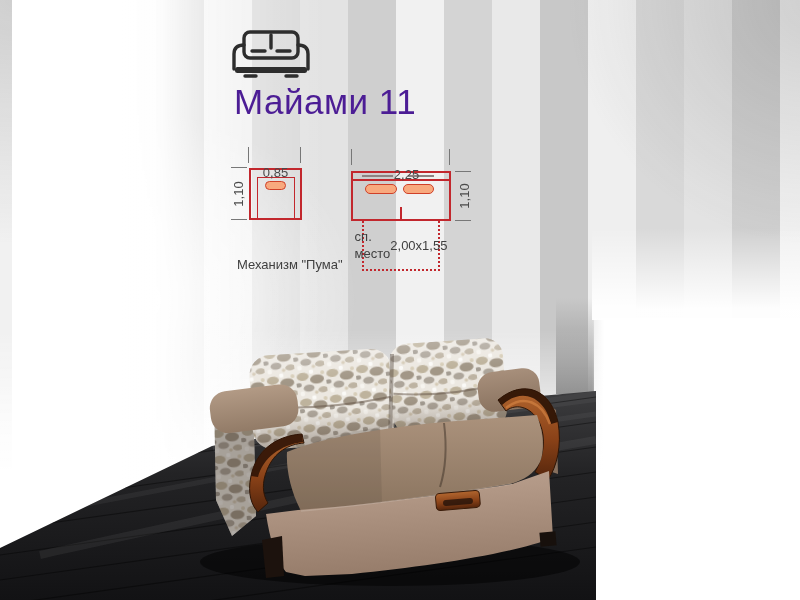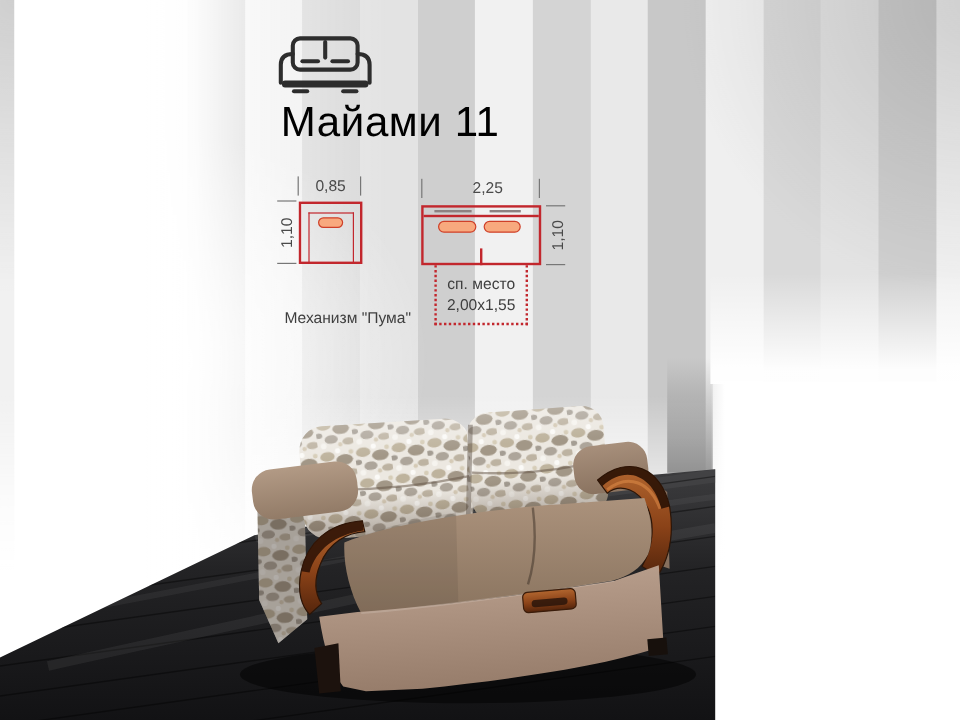--- a/index.html
+++ b/index.html
@@ -19,46 +19,46 @@
     background-position-x:12px;}
   .corner-shadow{position:absolute;left:556px;top:298px;width:38px;height:96px;
     background:linear-gradient(180deg, rgba(130,130,130,0), rgba(115,115,115,.5) 70%, rgba(95,95,95,.62));}
   .corner-a{position:absolute;left:592px;top:318px;width:208px;height:282px;
     background:linear-gradient(90deg, rgba(255,255,255,0), #fff 12px);}
   .corner-b{position:absolute;left:592px;top:228px;width:208px;height:92px;
     background:linear-gradient(180deg, rgba(255,255,255,0), rgba(255,255,255,.97) 88%);}
 
   
   .sofa-icon{position:absolute;left:229px;top:29px;width:84px;height:50px;}
-  .title{position:absolute;left:234px;top:82px;font-size:35px;color:#000000;
+  .title{position:absolute;left:234px;top:82px;font-size:35px;color:#4c1d95;
          letter-spacing:.5px;white-space:nowrap;}
 
   
   .dg{position:absolute;box-sizing:border-box;}
   .sq1{left:249px;top:168px;width:53px;height:52px;border:2px solid var(--accent-red,#c2272d);}
   .sq1i{left:257px;top:177px;width:38px;height:43px;border:1.5px solid var(--accent-red,#c2272d);border-bottom:none;}
   .pill{border:1px solid #cf4029;background:var(--cushion-fill,#f8a97e);border-radius:6px;}
   .pill1{left:265px;top:181px;width:21px;height:9px;}
   .sq2{left:351px;top:171px;width:100px;height:50px;border:2px solid var(--accent-red,#c2272d);}
   .backline{left:353px;top:179px;width:96px;height:2px;background:var(--accent-red,#c2272d);}
   .dash{height:2px;background:#8d8282;}
   .dash1{left:362px;top:175px;width:31px;}
   .dash2{left:408px;top:175px;width:26px;}
   .pill2{left:365px;top:184px;width:32px;height:10px;}
   .pill3{left:403px;top:184px;width:31px;height:10px;}
   .midline{left:400px;top:207px;width:2px;height:14px;background:var(--accent-red,#c2272d);}
   .sleep{left:362px;top:221px;width:78px;height:50px;
          border-left:2px dotted var(--accent-red,#c2272d);
          border-right:2px dotted var(--accent-red,#c2272d);
          border-bottom:2px dotted var(--accent-red,#c2272d);
-         display:flex;flex-direction:column;align-items:center;justify-content:center;
+         display:flex;flex-direction:row;align-items:center;justify-content:center;
          font-size:13px;color:#3f3f3f;line-height:17px;}
   .tick{position:absolute;background:#777;}
   .tv{width:1px;height:16px;} .th{width:16px;height:1px;}
-  .dim{position:absolute;font-size:13px;color:#4a4a4a;text-align:center;line-height:16px;}
+  .dim{position:absolute;font-size:13px;color:#4a4a4a;text-align:center;line-height:16px;margin-top:18px;}
   .dimv{position:absolute;width:34px;height:14px;font-size:13px;color:#4a4a4a;
         display:flex;align-items:center;justify-content:center;transform:rotate(-90deg);}
   .mech{position:absolute;left:237px;top:257px;font-size:13px;color:#3f3f3f;}
 
   
   .photo{position:absolute;inset:0;pointer-events:none;}
 </style>
 </head>
 <body>
 

